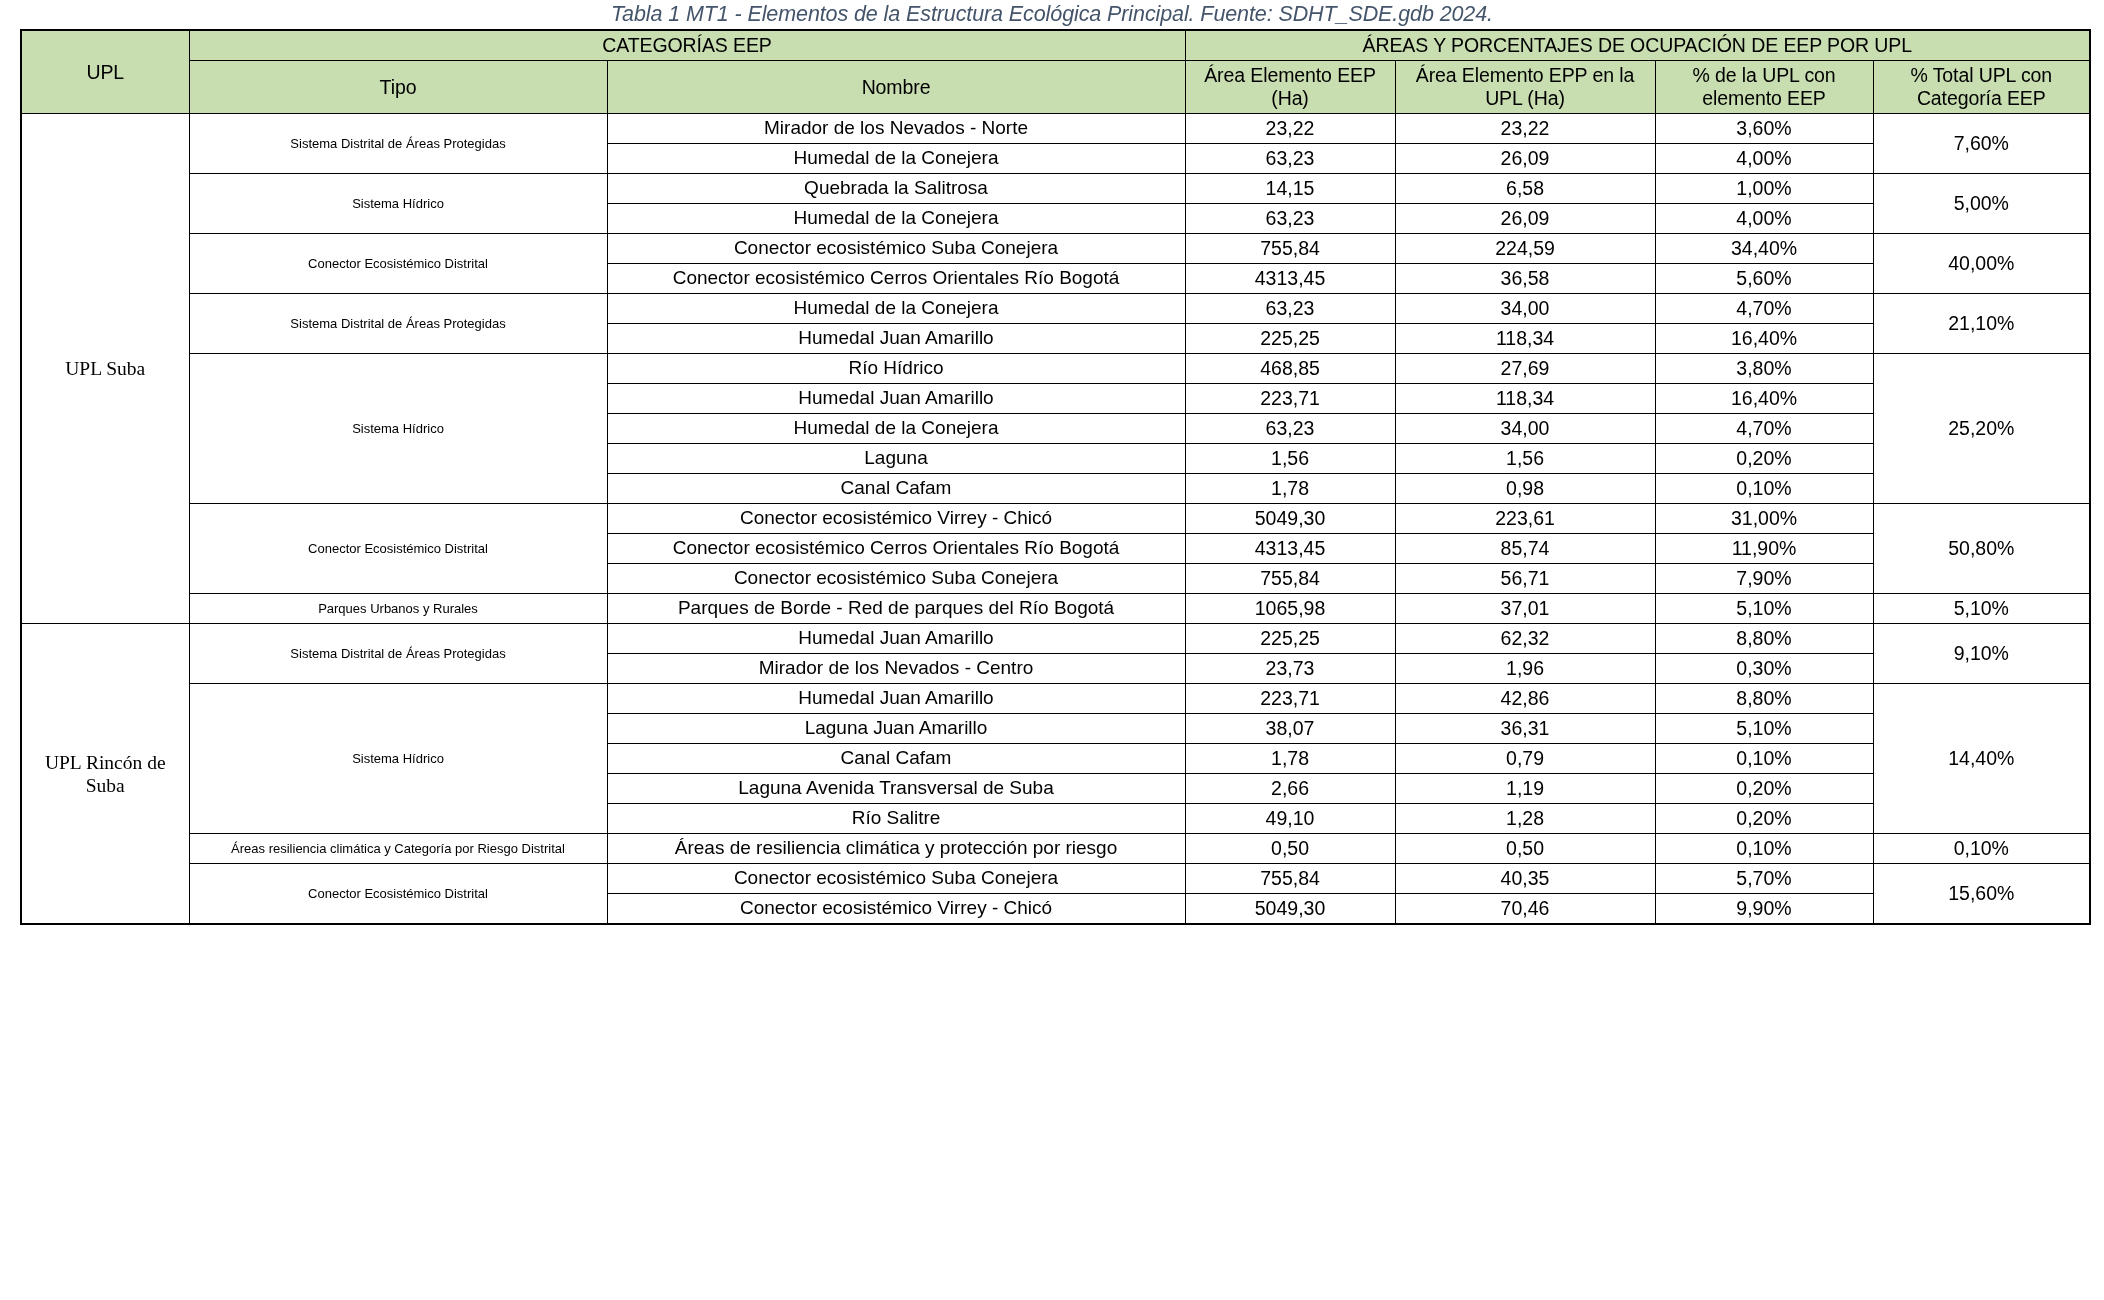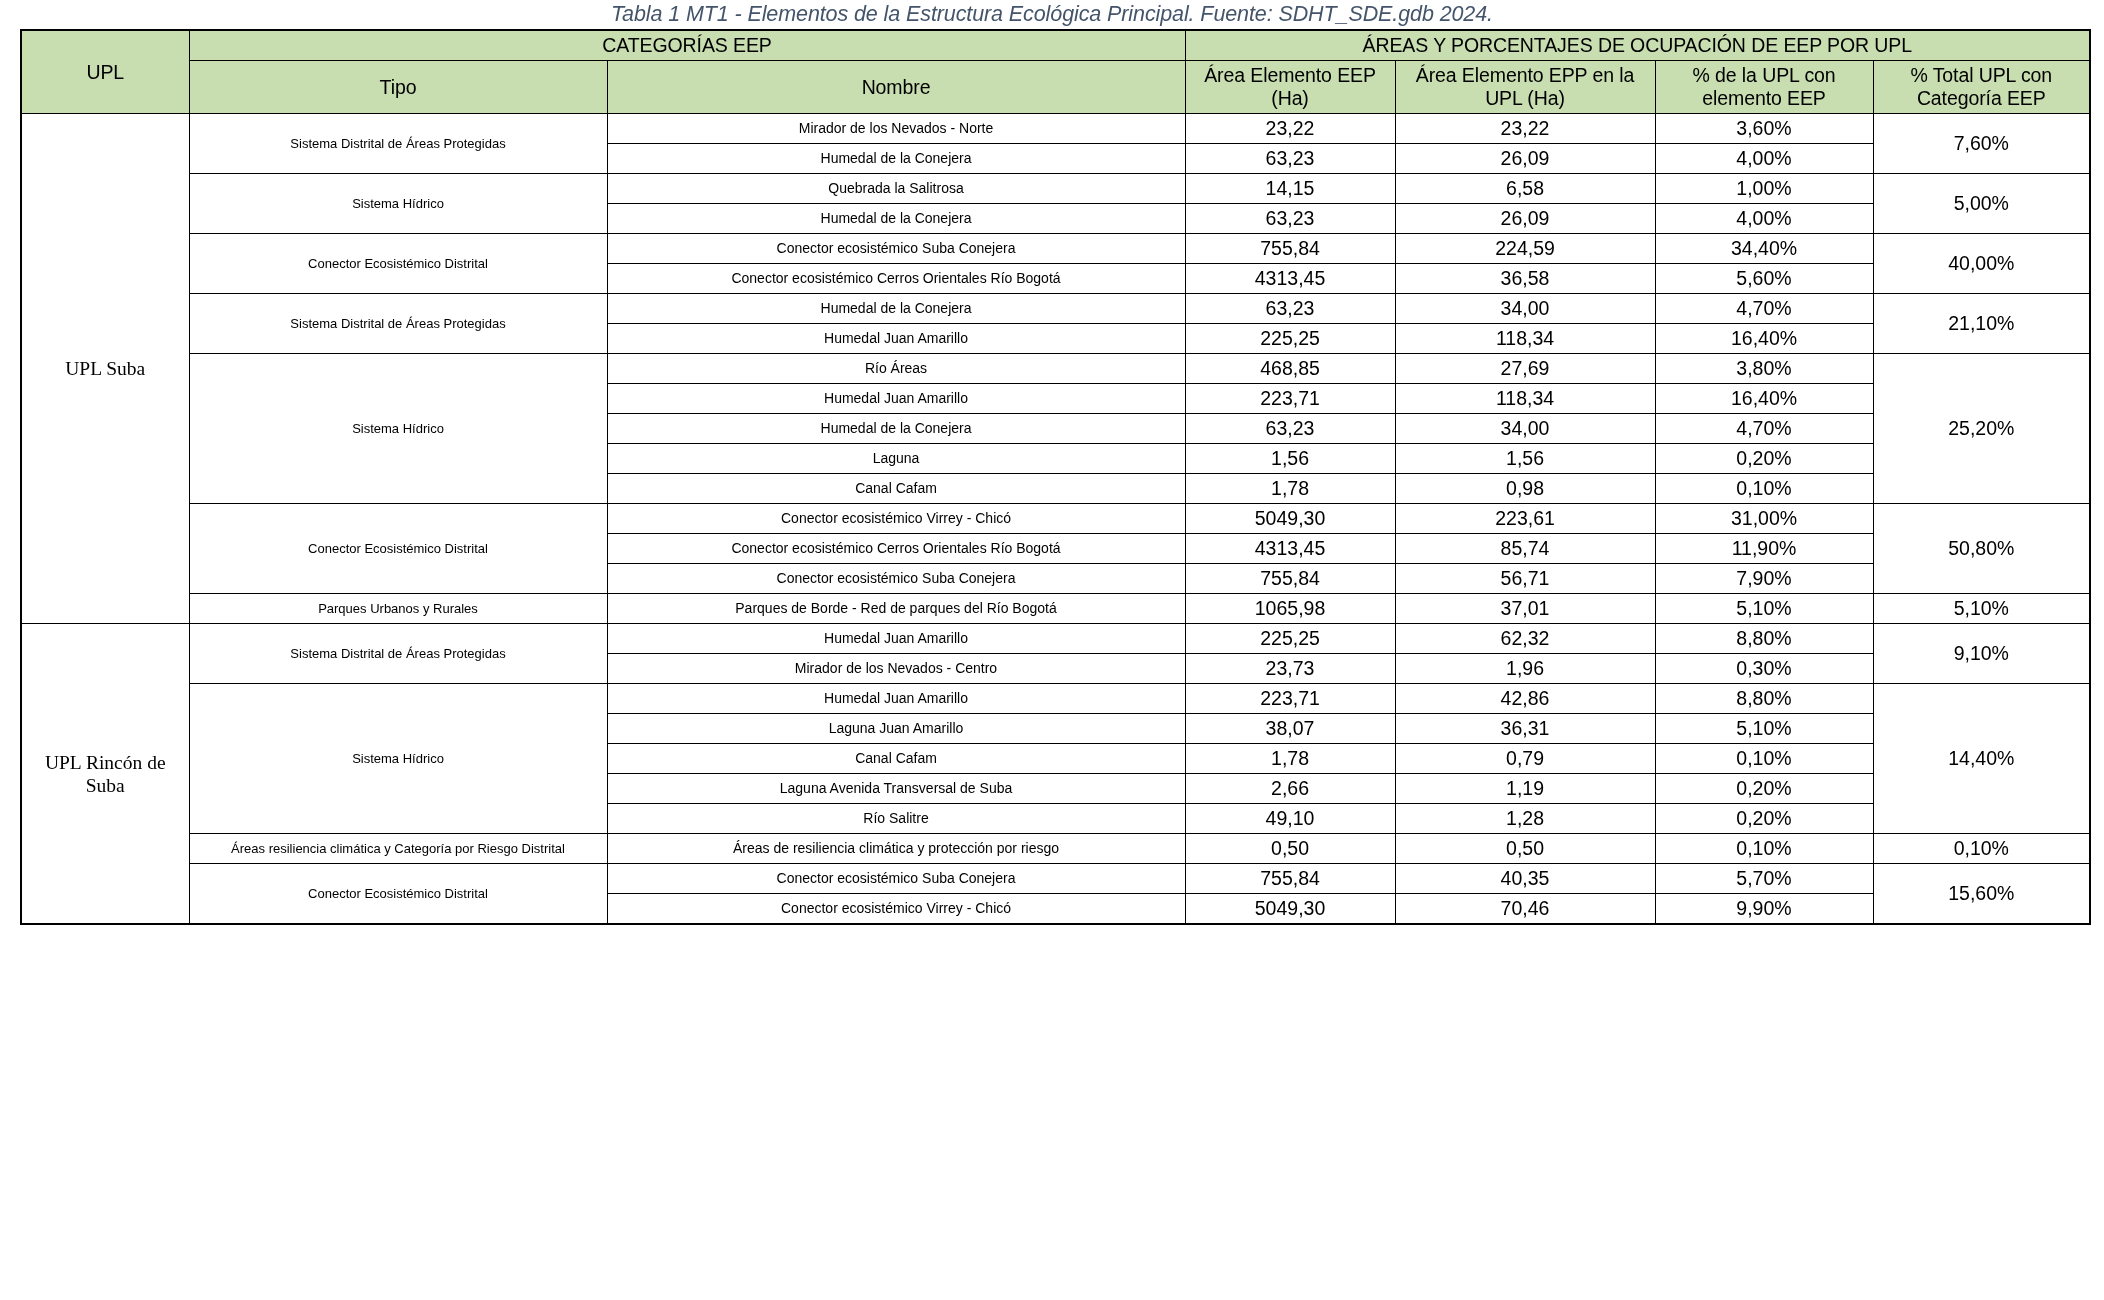--- a/index.html
+++ b/index.html
@@ -67,21 +67,21 @@
   .c-upl      { width: 168px; }
   .c-tipo     { width: 418px; }
   .c-nombre   { width: 578px; }
   .c-a1       { width: 210px; }
   .c-a2       { width: 260px; }
   .c-a3       { width: 218px; }
   .c-a4       { width: 217px; }
 
   td.upl-cell   { font-size: 19.5px; font-family: Liberation Serif, serif; }
   td.tipo-cell  { font-size: 13px; }
-  td.nom-cell   { font-size: 14px; }
+  td.nom-cell   { font-size: 19px; }
   td.num-cell   { font-size: 19.5px; }
   td.tot-cell   { font-size: 19.5px; }
 
   .hdr-group { font-size: 20px; }
 </style>
 </head>
 <body>
 
 <div id="page">
 
@@ -166,21 +166,21 @@
             <td class="tot-cell" rowspan="2">21,10%</td>
           </tr>
           <tr>
             <td class="nom-cell">Humedal Juan Amarillo</td>
             <td class="num-cell">225,25</td>
             <td class="num-cell">118,34</td>
             <td class="num-cell">16,40%</td>
           </tr>
           <tr>
             <td class="tipo-cell" rowspan="5">Sistema Hídrico</td>
-            <td class="nom-cell">Río Áreas</td>
+            <td class="nom-cell">Río Hídrico</td>
             <td class="num-cell">468,85</td>
             <td class="num-cell">27,69</td>
             <td class="num-cell">3,80%</td>
             <td class="tot-cell" rowspan="5">25,20%</td>
           </tr>
           <tr>
             <td class="nom-cell">Humedal Juan Amarillo</td>
             <td class="num-cell">223,71</td>
             <td class="num-cell">118,34</td>
             <td class="num-cell">16,40%</td>

